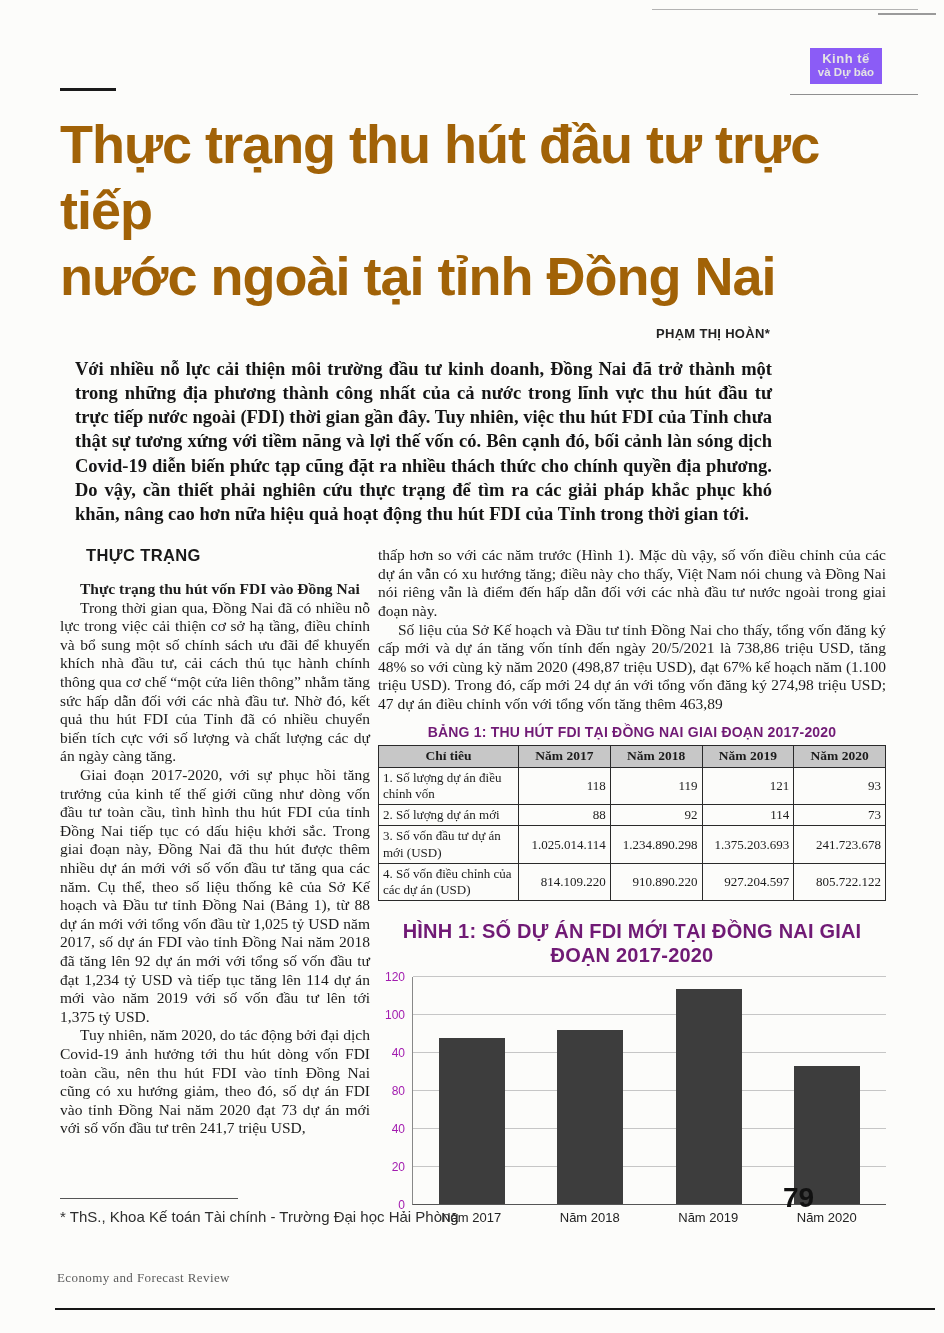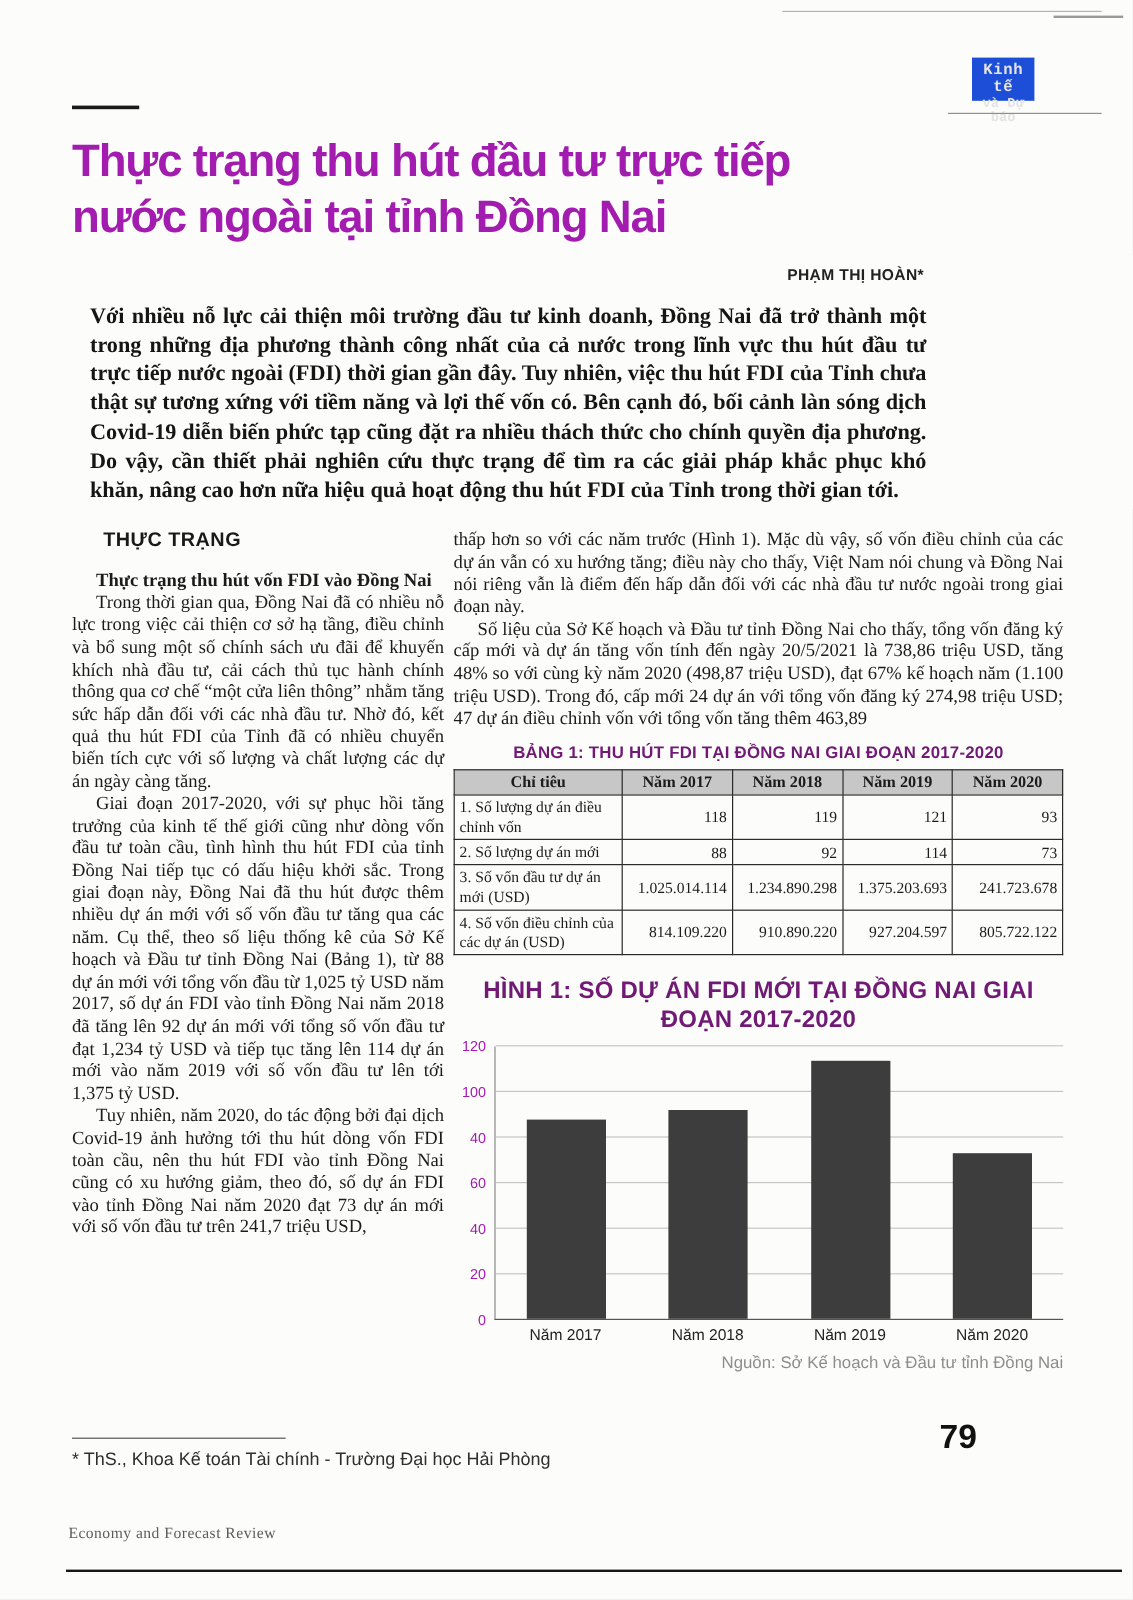--- a/index.html
+++ b/index.html
@@ -7,35 +7,35 @@
   .page {
     position:relative; width:944px; height:1333px; margin:0 auto;
     background:#fcfcfa; color:#1b1b1b;
     font-family:"Liberation Serif", serif; overflow:hidden;
   }
 
   
   .rule-top-a { position:absolute; top:9px;  left:652px; width:266px; height:1px; background:#b3b3b3; }
   .rule-top-b { position:absolute; top:13px; left:878px; width:58px;  height:2px; background:#9a9a9a; }
   .badge {
-    position:absolute; top:48px; left:810px; width:52px; height:36px;
-    background:#1d4ed8; color:#e4e4e4; text-align:center;
-    font-family:Liberation Mono, monospace; line-height:1.1; padding-top:4px;
+    position:absolute; top:48px; left:810px; width:72px; height:36px;
+    background:#8b5cf6; color:#e4e4e4; text-align:center;
+    font-family:Liberation Sans, sans-serif; line-height:1.1; padding-top:4px;
   }
   .badge-line1 { font-size:13px; font-weight:bold; letter-spacing:0.5px; }
   .badge-line2 { font-size:11.5px; font-weight:bold; }
   .rule-under-badge { position:absolute; top:94px; left:790px; width:128px; height:1px; background:#8f8f8f; }
   .rule-title { position:absolute; top:88px; left:60px; width:56px; height:3px; background:#1a1a1a; }
 
   
   .content { position:absolute; left:60px; top:112px; width:826px; }
 
   .title {
     font-family:"Liberation Sans", sans-serif; font-weight:bold;
-    font-size:38px; line-height:1.22; letter-spacing:-1px; color:#a21caf;
+    font-size:54px; line-height:1.22; letter-spacing:-1px; color:#a16207;
   }
   .author-row {
     width:710px; text-align:right; margin-top:16px;
     font-family:"Liberation Sans", sans-serif; font-weight:bold;
     font-size:13px; color:#222; letter-spacing:0.3px;
   }
   .abstract {
     margin:16px 0 0 15px; width:697px;
     font-weight:bold; font-size:18.5px; line-height:1.31; text-align:justify;
     color:#151515;
@@ -203,21 +203,21 @@
           </table>
         </div>
 
         <div class="chart-block">
           <div class="block-title chart-title">HÌNH 1: SỐ DỰ ÁN FDI MỚI TẠI ĐỒNG NAI GIAI ĐOẠN 2017-2020</div>
           <div class="chart-area">
             <div class="y-axis" id="chart-y-axis">
                 <div class="tick" style="bottom: 0%;">0</div>
                 <div class="tick" style="bottom: 16.6667%;">20</div>
                 <div class="tick" style="bottom: 33.3333%;">40</div>
-                <div class="tick" style="bottom: 50%;">60</div>
+                <div class="tick" style="bottom: 50%;">80</div>
                 <div class="tick" style="bottom: 66.6667%;">40</div>
                 <div class="tick" style="bottom: 83.3333%;">100</div>
                 <div class="tick" style="bottom: 100%;">120</div>
               </div>
             <div class="plot" id="chart-plot">
               <div class="gridline" style="bottom: 16.6667%;"></div>
                 <div class="gridline" style="bottom: 33.3333%;"></div>
                 <div class="gridline" style="bottom: 50%;"></div>
                 <div class="gridline" style="bottom: 66.6667%;"></div>
                 <div class="gridline" style="bottom: 83.3333%;"></div>
@@ -237,21 +237,20 @@
                   </div>
                 </div>
             </div>
           </div>
           <div class="x-labels" id="chart-x-labels">
               <div class="x-label">Năm 2017</div>
               <div class="x-label">Năm 2018</div>
               <div class="x-label">Năm 2019</div>
               <div class="x-label">Năm 2020</div>
             </div>
-          <div class="chart-source">Nguồn: Sở Kế hoạch và Đầu tư tỉnh Đồng Nai</div>
         </div>
       </div>
 
     </div>
   </div>
 
   <div class="footnote-block">
     <div class="footnote-rule"></div>
     <div class="footnote">* ThS., Khoa Kế toán Tài chính - Trường Đại học Hải Phòng</div>
   </div>

